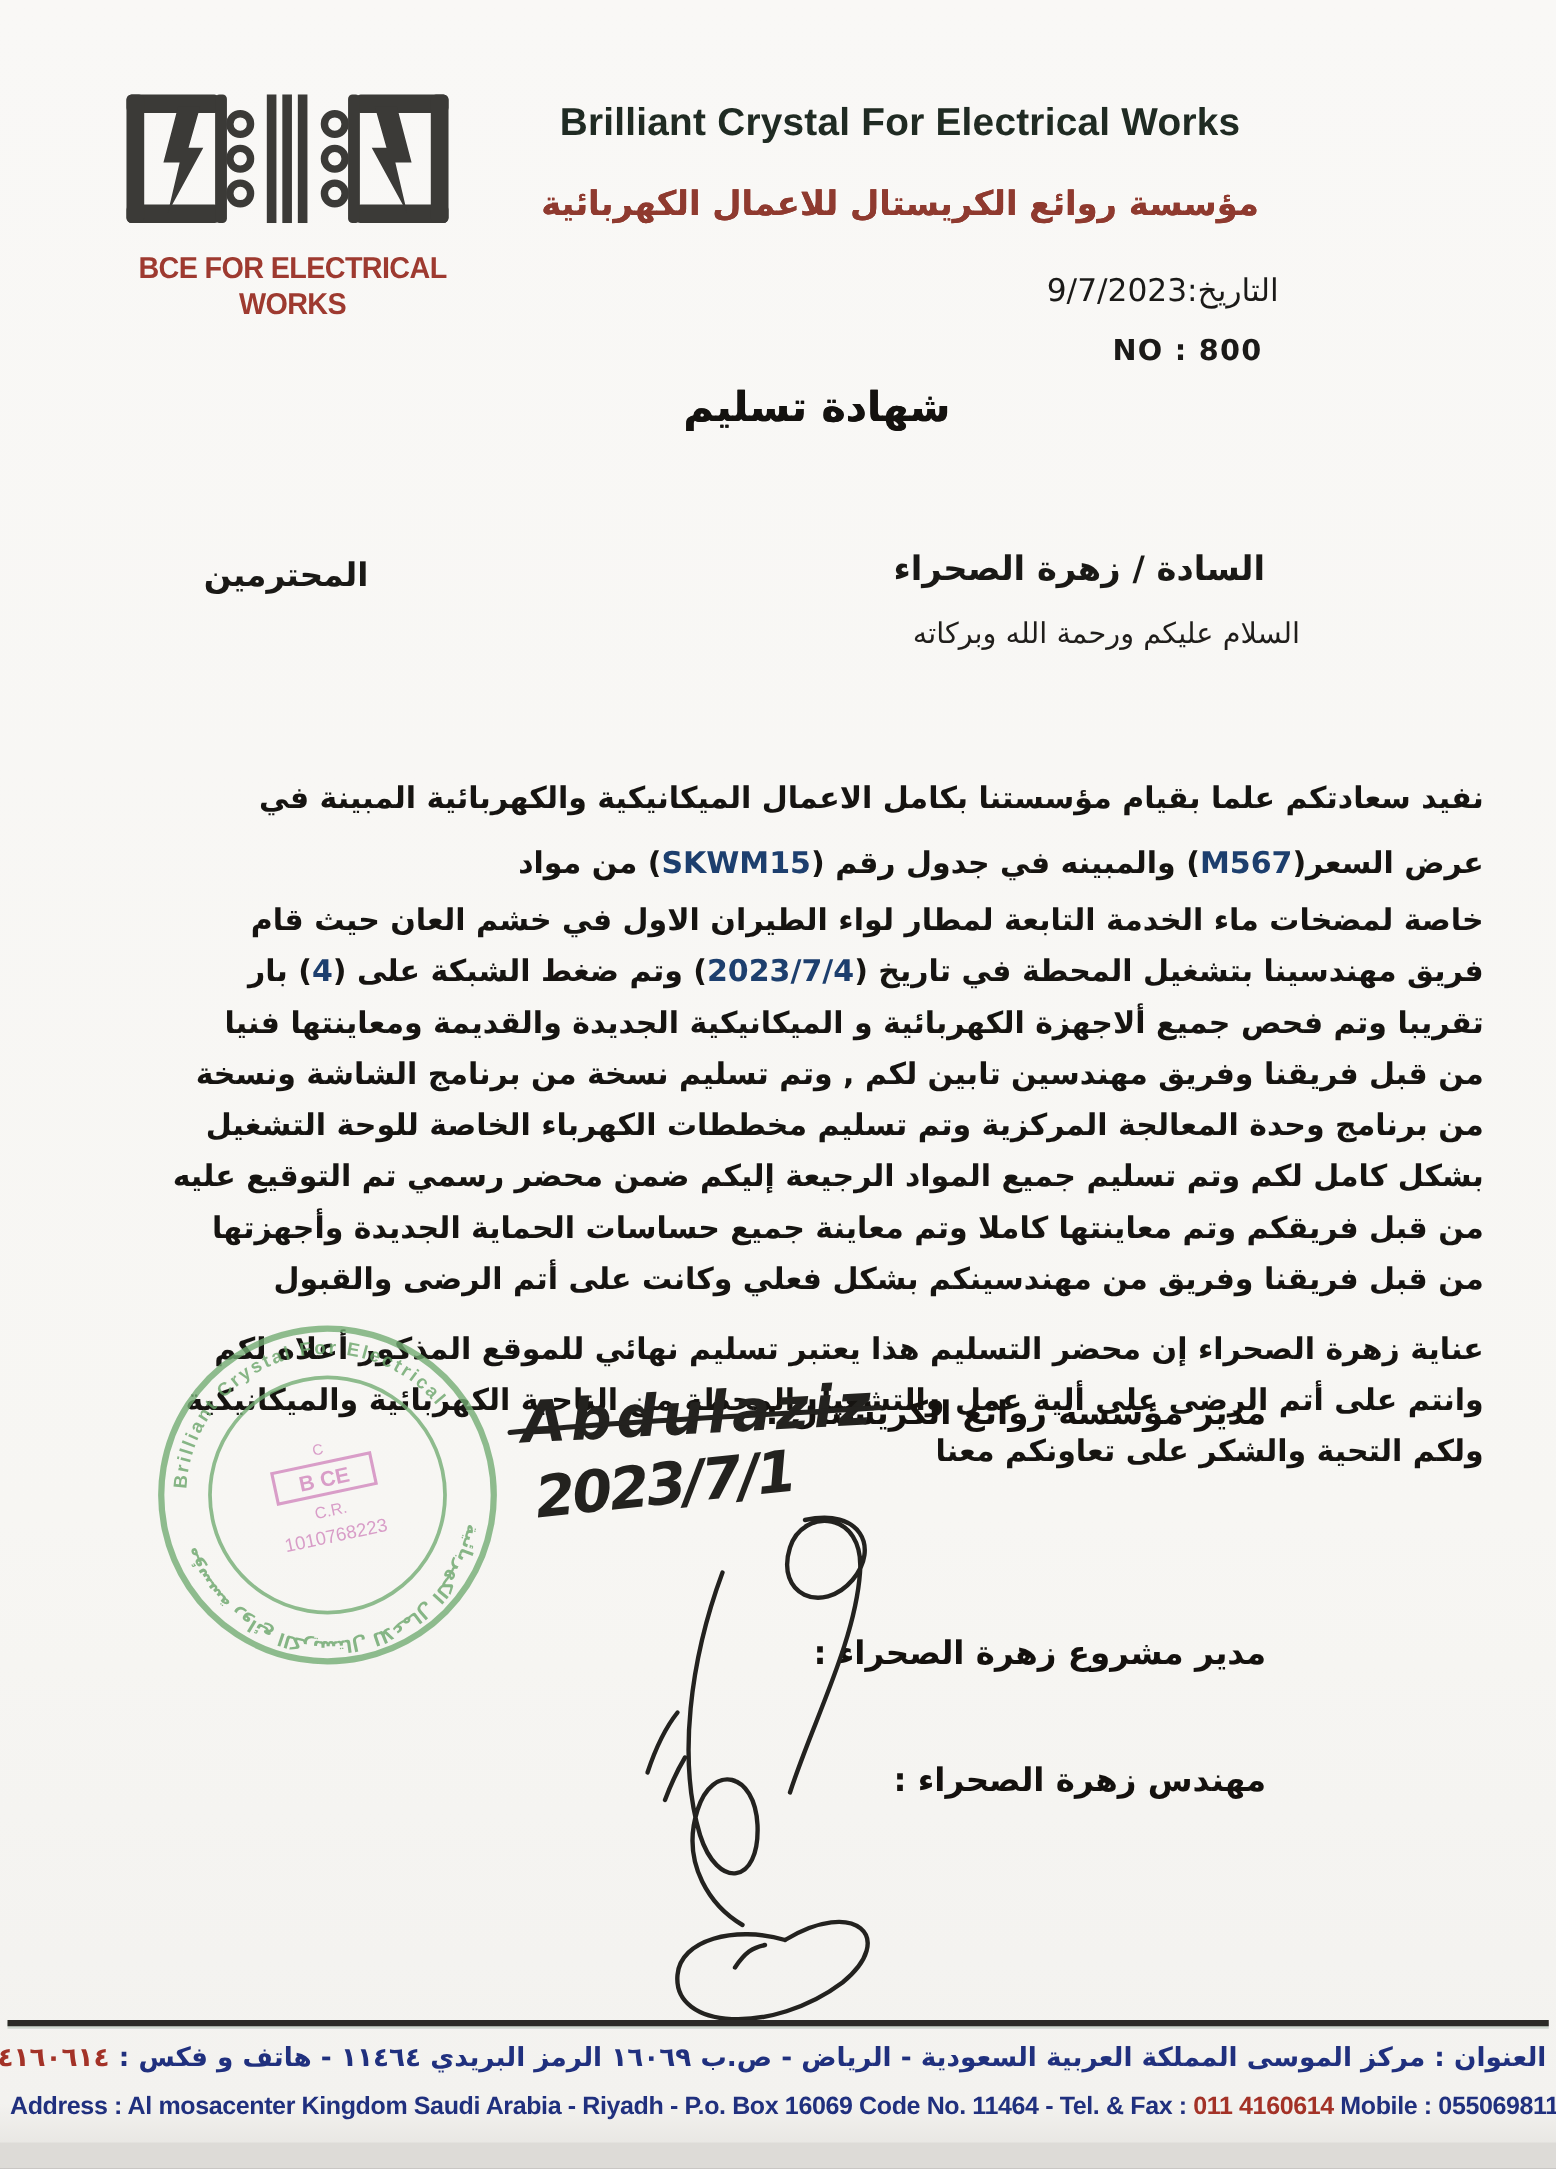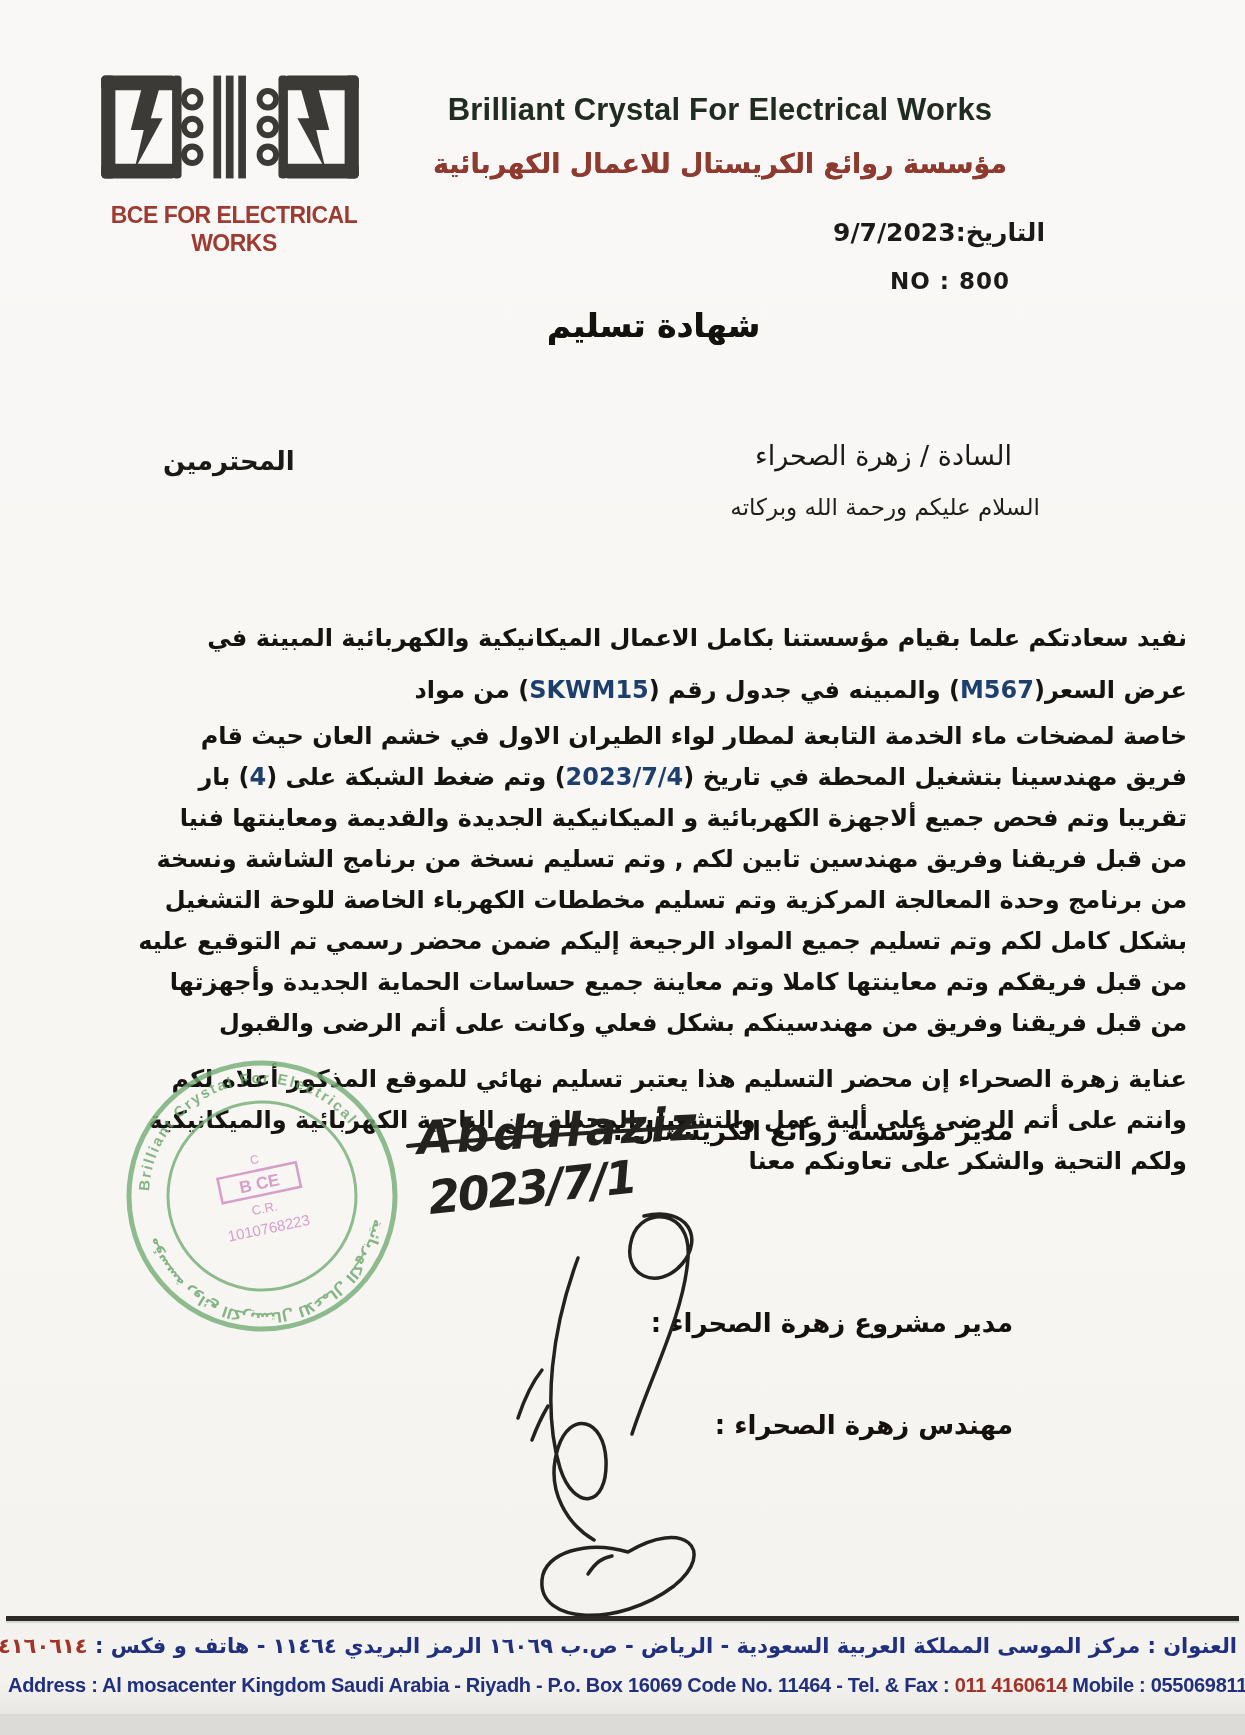--- a/index.html
+++ b/index.html
@@ -16,33 +16,33 @@
   .rtl{direction:rtl;unicode-bidi:embed;}
   
   .logo-caption{
     left:86px;top:202px;width:296px;text-align:center;
     font:bold 23px "Liberation Sans","DejaVu Sans",sans-serif;
     color:#9e3a30;letter-spacing:-0.5px;transform:scaleY(1.05);
   }
   .company-en{
     left:400px;top:80px;width:640px;text-align:center;
     font:bold 31px "Liberation Sans","DejaVu Sans",sans-serif;
-    color:#202b23;letter-spacing:0.2px;margin-top:12px;
+    color:#202b23;letter-spacing:0.2px;
   }
   .company-ar{
     left:420px;top:148px;width:600px;text-align:center;
     font-weight:bold;font-size:27px;color:#8f3a2f;
     text-shadow:0 0 0.5px #8f3a2f;
   }
-  .date-line{right:200px;top:218px;font-size:25px;font-weight:bold;color:#1b1a18;}
+  .date-line{right:222px;top:218px;font-size:25px;font-weight:normal;color:#1b1a18;}
   .ref-no-line{right:235px;top:268px;font-size:23px;font-weight:bold;color:#1b1a18;letter-spacing:1px;}
   .doc-title{left:360px;top:306px;width:400px;text-align:right;
     font-size:33px;font-weight:bold;color:#14120f;text-shadow:0.4px 0 #14120f;}
   
-  .addressee{right:233px;top:440px;font-size:27px;color:#1a1916;font-weight:400;}
+  .addressee{right:233px;top:440px;font-size:27px;color:#1a1916;font-weight:700;}
   .honorific{left:163px;top:446px;font-size:26px;font-weight:bold;color:#1a1916;}
   .salutation{right:205px;top:494px;font-size:23px;color:#201e1b;}
   
   .body-block{left:58px;top:612px;width:1129px;}
   .body-line{
     direction:rtl;unicode-bidi:embed;text-align:right;
     font-weight:bold;font-size:24px;line-height:41px;height:41px;
     color:#161411;white-space:nowrap;
   }
   .body-line.sp{height:52px;line-height:52px;}

